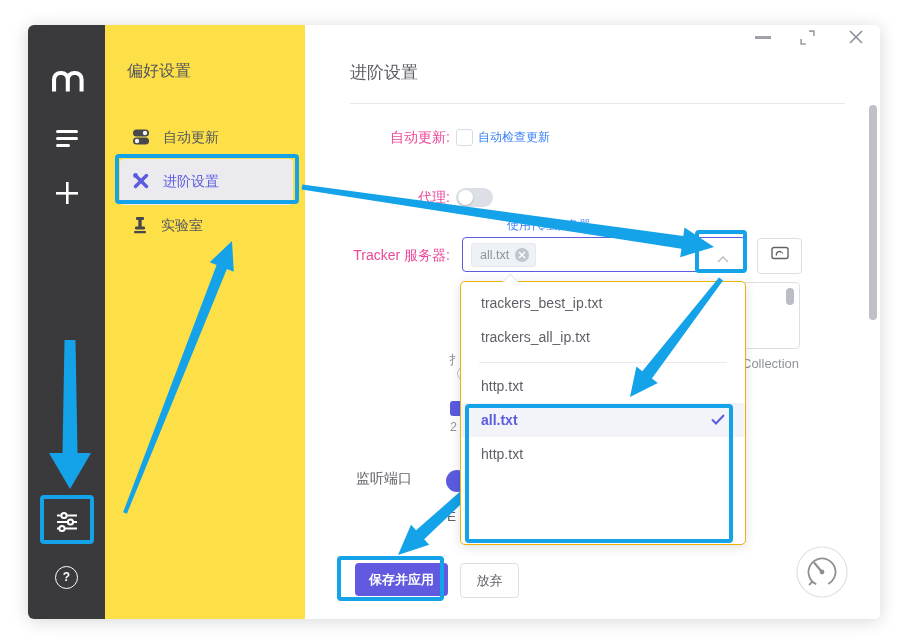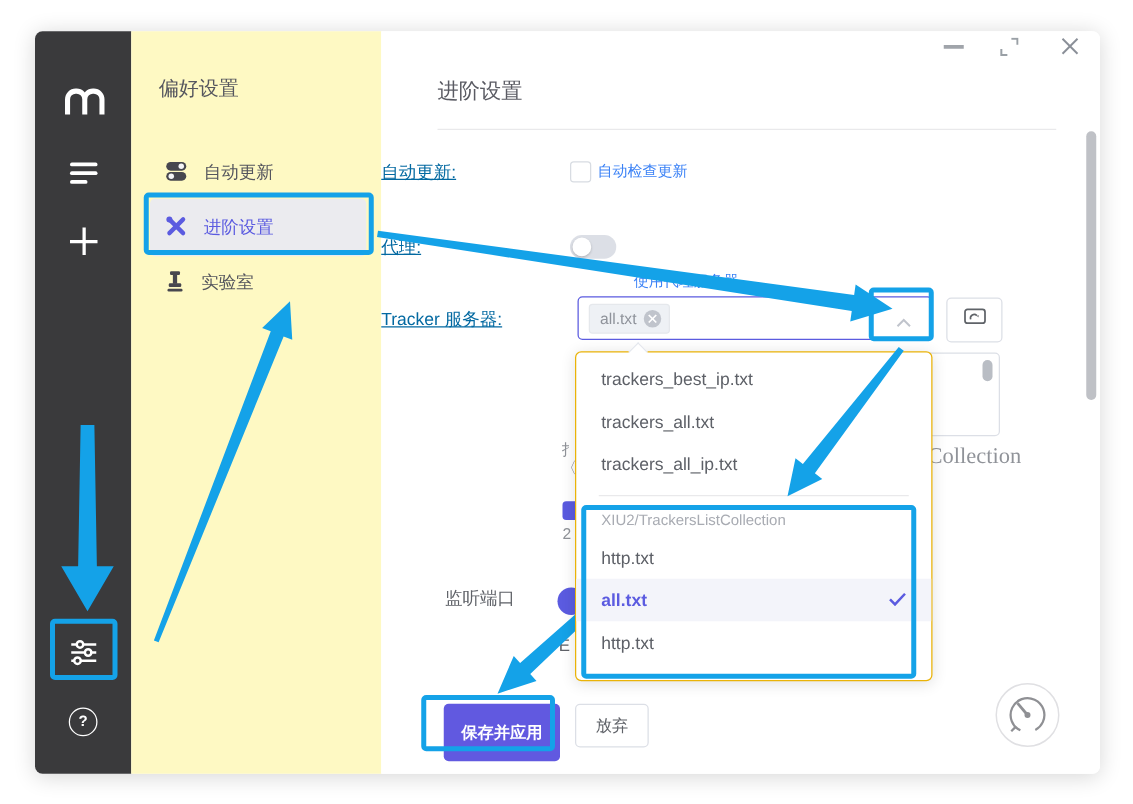--- a/index.html
+++ b/index.html
@@ -9,28 +9,28 @@
   #canvas{position:relative;width:906px;height:643px;background:#fff;}
 
   
   #window{left:28px;top:25px;width:852px;height:594px;background:#fff;border-radius:6px;
           box-shadow:0 2px 18px rgba(0,0,0,.16);z-index:1;}
   
   #sidebar{left:0;top:0;width:77px;height:594px;background:#3A3A3C;border-radius:6px 0 0 6px;}
   .side-ic{left:0;width:77px;display:flex;justify-content:center;align-items:center;}
 
   
-  #prefs{left:77px;top:0;width:200px;height:594px;background:#fef9c3;}
+  #prefs{left:77px;top:0;width:200px;height:594px;background:#fde047;}
   .pref-item{left:15px;width:173px;height:46px;display:flex;align-items:center;gap:13px;
              padding-left:12px;box-sizing:border-box;border-radius:4px;font-size:14px;color:#55565e;}
   .pref-item.active{background:#EBEBEF;color:#5B5BE0;}
 
   
   #main{left:277px;top:0;width:575px;height:594px;background:#fff;border-radius:0 6px 6px 0;}
-  .row-label{width:145px;text-align:left;font-size:14px;color:#0369a1;text-decoration:underline;}
+  .row-label{width:145px;text-align:right;font-size:14px;color:#ec4899;}
   .opt-text{font-size:12px;color:#3b82f6;}
   .checkbox{width:15px;height:15px;border:1px solid #D8DCE2;border-radius:3px;background:#fff;}
   .toggle{width:37px;height:19px;border-radius:10px;background:#DCDFE6;position:relative;}
   .toggle .knob{position:absolute;left:2px;top:2px;width:15px;height:15px;border-radius:50%;background:#fff;
                 box-shadow:0 1px 2px rgba(0,0,0,.2);}
   #tracker-select{border:1px solid #5B5BE0;border-radius:4px;background:#fff;box-sizing:border-box;}
   .tag{display:inline-flex;align-items:center;gap:6px;background:#EEF1F5;border:1px solid #E5E8EC;
        border-radius:3px;height:22px;padding:0 6px 0 8px;font-size:12.5px;color:#8f939b;}
   .tag-close{width:14px;height:14px;border-radius:50%;background:#C0C4CC;display:flex;align-items:center;justify-content:center;}
   .ghost-btn{border:1px solid #DCDFE6;border-radius:4px;background:#fff;display:flex;align-items:center;justify-content:center;}
@@ -181,34 +181,34 @@
             <rect x="2" y="1.5" width="16" height="11" rx="2" fill="none" stroke="#5f6368" stroke-width="1.4"></rect>
             <path d="M6.5 9.5 a3 3 0 0 1 5-3" fill="none" stroke="#5f6368" stroke-width="1.3"></path>
             <path d="M11.5 6.5 l1.6 -0.4 l-0.5 1.8 z" fill="#5f6368"></path>
           </svg>
         </span>
       </div>
 
       <div class="abs" style="left:157px;top:257px;width:338px;height:67px;border:1px solid #DCDFE6;border-radius:4px;box-sizing:border-box;">
         <div class="scroll-thumb abs" style="right:5px;top:5px;width:8px;height:17px;background:#B9BDC4;"></div>
       </div>
-      <div class="abs frag" style="left:437px;top:332px;font-size:18px;font-family:Liberation Serif, serif;">Collection</div>
+      <div class="abs frag" style="left:437px;top:332px;font-size:13px;">Collection</div>
 
       <div class="abs frag" style="left:144px;top:328px;width:11px;height:30px;overflow:hidden;">
         <div>扌</div>
         <div>〈</div>
       </div>
       <div class="abs" style="left:145px;top:376px;width:10px;height:15px;background:#5B5BE0;border-radius:3px 0 0 3px;"></div>
       <div class="abs frag" style="left:145px;top:395px;">2</div>
       <div class="abs" style="left:141px;top:445px;width:22px;height:22px;border-radius:50%;background:#5B5BE0;"></div>
       <div class="abs" style="left:142px;top:484px;font-size:13.5px;color:#5f6268;">E</div>
 
       <div class="abs" style="left:51px;top:445px;font-size:14px;color:#5f6268;">监听端口</div>
 
-      <div class="btn-primary abs" style="left:50px;top:538px;width:93px;height:46px;">保存并应用</div>
+      <div class="btn-primary abs" style="left:50px;top:538px;width:93px;height:33px;">保存并应用</div>
       <div class="btn-plain abs" style="left:155px;top:538px;width:57px;height:33px;">放弃</div>
 
       <div class="abs" style="left:491px;top:521px;width:52px;height:52px;">
         <svg width="52" height="52" viewBox="0 0 52 52">
           <circle cx="26" cy="26" r="25" fill="#fff" stroke="#E0E0E3" stroke-width="1.2"></circle>
           <circle cx="26" cy="26" r="13.5" fill="none" stroke="#8F9094" stroke-width="1.8" stroke-dasharray="72 13" transform="rotate(115 26 26)"></circle>
           <line x1="26" y1="26" x2="18" y2="16.5" stroke="#8F9094" stroke-width="2.2"></line>
           <circle cx="26" cy="26" r="2.4" fill="#8F9094"></circle>
           <line x1="13" y1="39" x2="16.5" y2="35.5" stroke="#8F9094" stroke-width="1.8"></line>
         </svg>
@@ -235,24 +235,22 @@
   </div>
 
   <svg id="arrows-under" class="layer">
       <polygon points="550.3,412.2 416.1,530.3 411,524.8 398,555 429.2,544.7 424.2,539.2 553.7,415.8" fill="#14A2E8"></polygon>
     </svg>
 
   <div id="dropdown" class="abs">
     <div class="notch"></div>
     <div style="height:4px;"></div>
     <div class="dd-item">trackers_best_ip.txt</div>
-    <div class="dd-item">trackers_all.txt</div>
     <div class="dd-item">trackers_all_ip.txt</div>
     <div class="dd-divider"></div>
-    <div class="dd-group">XIU2/TrackersListCollection</div>
     <div class="dd-item">http.txt</div>
     <div class="dd-item selected">
       <span>all.txt</span>
       <span>
         <svg width="14" height="11" viewBox="0 0 14 11">
             <polyline points="1,5.5 5,9.5 13,1" fill="none" stroke="#5B5BE0" stroke-width="2"></polyline>
           </svg>
       </span>
     </div>
     <div class="dd-item">http.txt</div>

